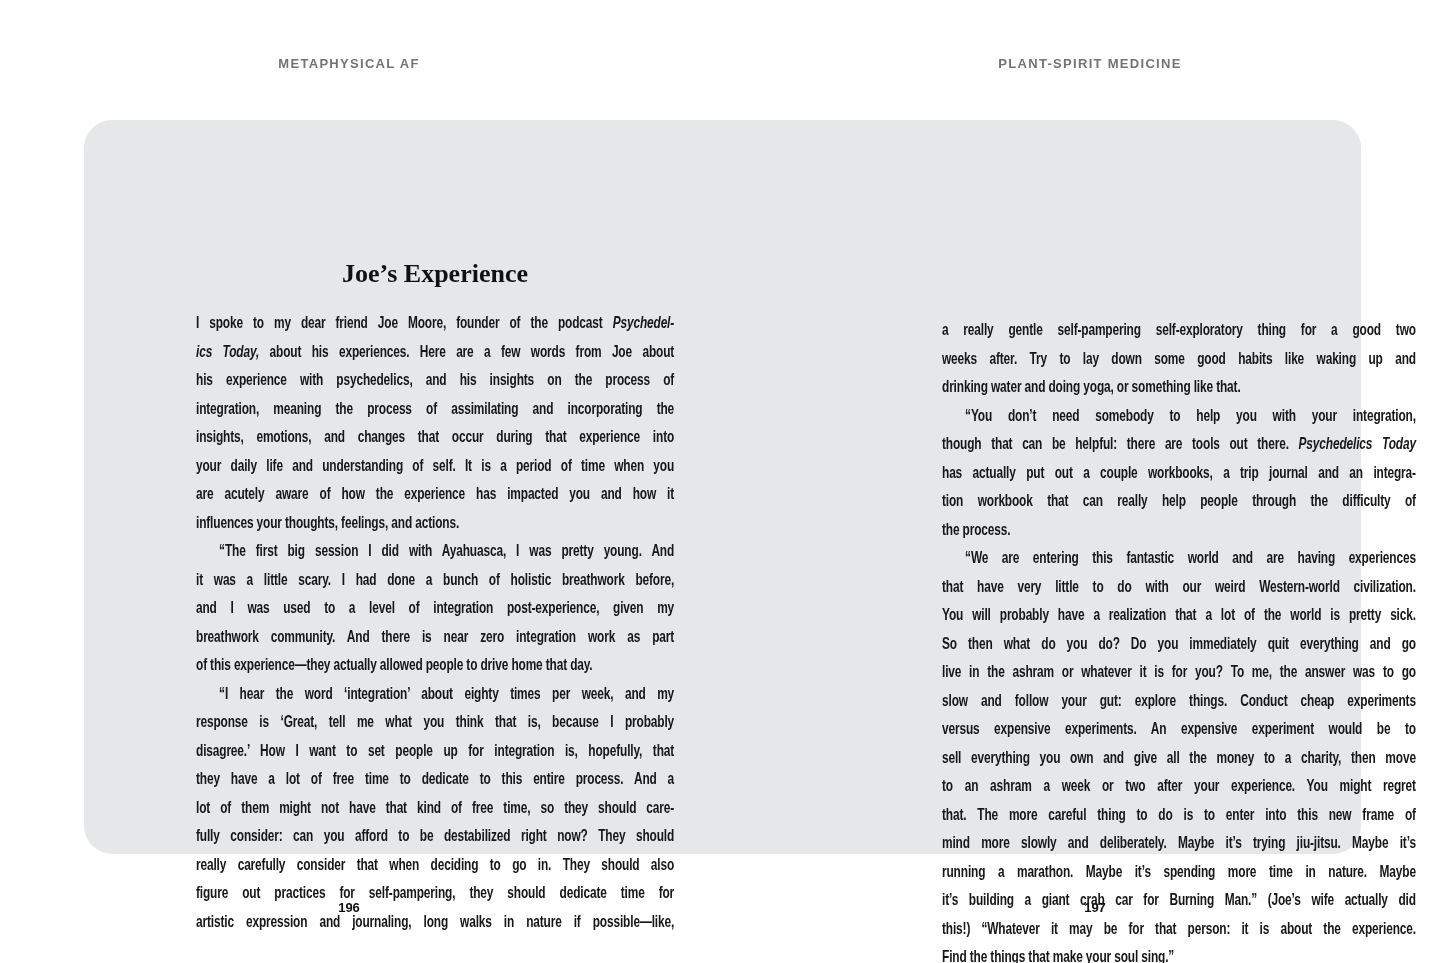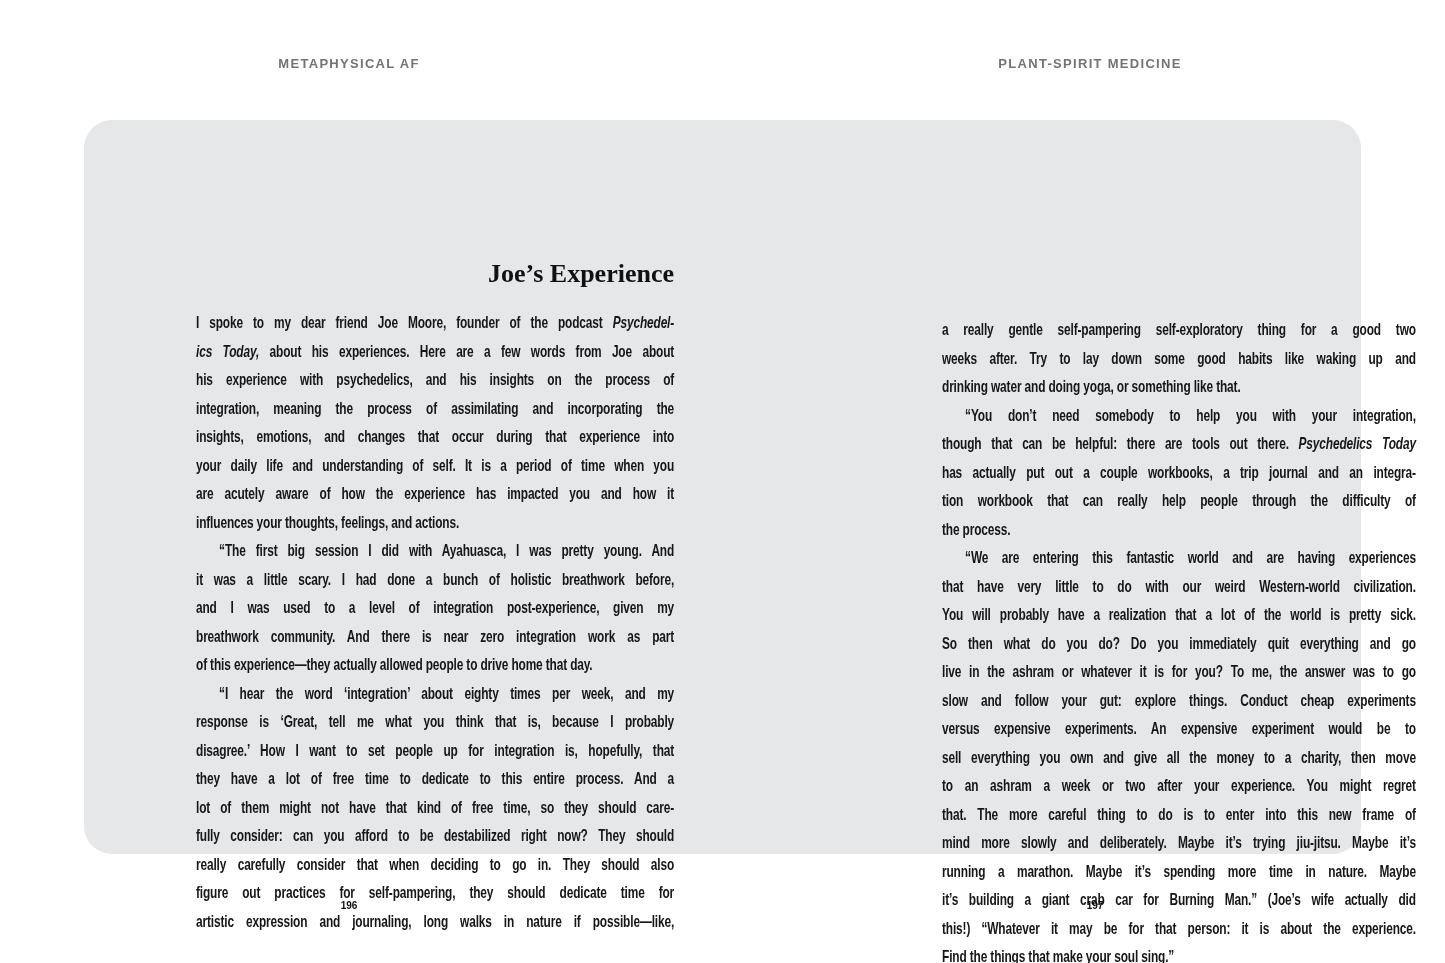--- a/index.html
+++ b/index.html
@@ -30,21 +30,21 @@
     border-radius: 28px;
   }
   .col { position: absolute; }
   .col-left  { left: 112px; top: 138px; width: 478px; }
   .col-right { left: 858px; top: 160px; width: 474px; margin-top: 36px; }
   .page-title {
     font-family: "Liberation Serif", serif;
     font-weight: 700;
     font-size: 26px;
     line-height: 32px;
-    text-align: right;
+    text-align: center;
     color: #111111;
   }
   .text-scale {
     transform: scaleX(0.70);
     transform-origin: 0 0;
   }
   .col-left  .text-scale { width: 683px; margin-top: 19px; }
   .col-right .text-scale { width: 677px; }
   .para { margin: 0; }
   .line {
@@ -57,21 +57,21 @@
     text-align-last: justify;
     white-space: normal;
   }
   .line.lastline { text-align-last: left; }
   .para.indent .line:first-child { text-indent: 33px; }
   .line i { font-style: italic; }
   .page-number {
     position: absolute;
     top: 900px;
     transform: translateX(-50%);
-    font-size: 10px;
+    font-size: 13px;
     font-weight: 700;
     color: #101010;
   }
   .page-number.left  { left: 349px; }
   .page-number.right { left: 1095px; }
 </style>
 </head>
 <body>
 
 <div class="running-head left">METAPHYSICAL AF</div>

